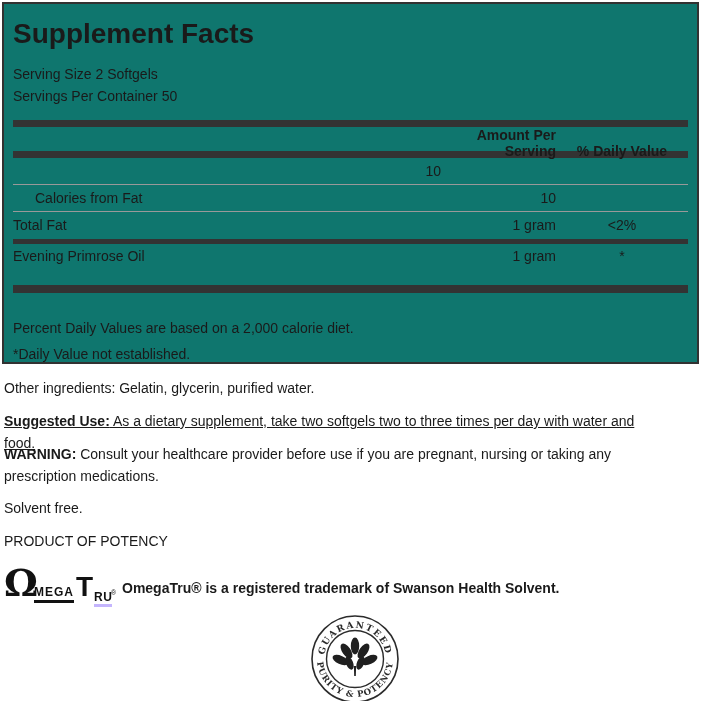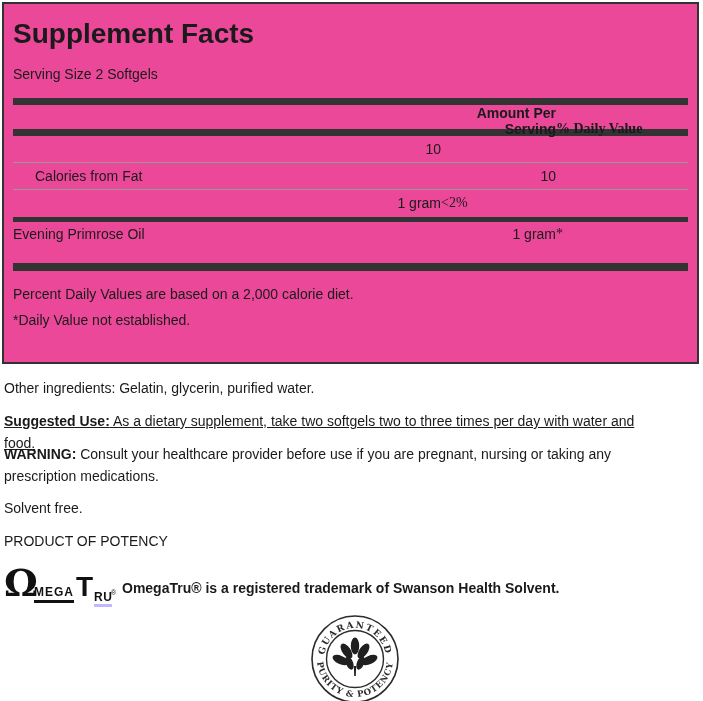--- a/index.html
+++ b/index.html
@@ -3,41 +3,41 @@
 <meta charset="utf-8">
 <style>
   html,body{margin:0;padding:0;}
   body{
     width:703px;height:701px;position:relative;background:#ffffff;
     font-family:"Liberation Sans",sans-serif;color:#1a1a1a;overflow:hidden;
   }
   
   .panel{
     position:absolute;left:2px;top:2px;width:697px;height:362px;
-    border:2px solid #323232;box-sizing:border-box;padding:0 9px;background:#ec4899;
+    border:2px solid #323232;box-sizing:border-box;padding:0 9px;background:#0f766e;
   }
   .title{font-size:28px;line-height:32px;font-weight:bold;margin:14px 0 0 0;}
   .serving-line{font-size:14px;line-height:22px;}
   .serving-block{margin-top:13px;}
   .bar{background:#333333;width:100%;}
   .bar-a{height:7px;margin-top:13px;}
   .bar-b{height:7px;}
   .bar-c{height:5px;margin-top:1px;}
   .bar-d{height:8px;}
   .grid-row{display:grid;grid-template-columns:1fr 115px 132px;font-size:14px;}
   .header-row{height:21px;align-items:end;font-weight:bold;padding-bottom:3px;box-sizing:content-box;}
   .col-amount{text-align:right;}
-  .col-dv{text-align:left;font-family:Liberation Serif, serif;}
+  .col-dv{text-align:center;}
   .nutr-row{height:26px;align-items:center;}
   .rule{border-bottom:1px solid #999999;}
   .indent-1{padding-left:22px;}
   .row-epo{padding-top:4px;height:37px;align-items:start;}
   .epo-detail{padding-left:34px;line-height:15px;margin-top:2px;}
   .footnote{font-size:14px;line-height:20px;}
-  .fn1{margin-top:13px;}
+  .fn1{margin-top:25px;}
   .fn2{margin-top:6px;}
   
   .para{position:absolute;left:4px;font-size:14px;line-height:22px;margin:0;}
   .p-other{top:377px;}
   .p-suggested{top:410px;width:660px;text-decoration:underline;}
   .p-warning{top:443px;width:644px;}
   .p-solvent{top:497px;}
   .p-canada{top:530px;}
   .bold-prefix{font-weight:bold;}
   
@@ -55,20 +55,21 @@
   .seal svg{display:block;}
 </style>
 </head>
 <body>
 
 <div class="panel">
   <div class="title">Supplement Facts</div>
 
   <div class="serving-block">
     <div class="serving-line">Serving Size 2 Softgels</div>
+    <div class="serving-line">Servings Per Container 50</div>
   </div>
 
   <div class="bar bar-a"></div>
 
   <div class="grid-row header-row">
     <div></div>
     <div class="col-amount">Amount Per Serving</div>
     <div class="col-dv">% Daily Value</div>
   </div>
 
@@ -79,20 +80,21 @@
     <div class="col-dv"></div>
   </div>
 
   <div class="grid-row nutr-row rule">
     <div class="indent-1">Calories from Fat</div>
     <div class="col-amount">10</div>
     <div class="col-dv"></div>
   </div>
 
   <div class="grid-row nutr-row">
+    <div>Total Fat</div>
     <div class="col-amount">1 gram</div>
     <div class="col-dv">&lt;2%</div>
   </div>
 
   <div class="bar bar-c"></div>
 
   <div class="grid-row row-epo">
     <div>
       <div>Evening Primrose Oil</div>
     </div>

